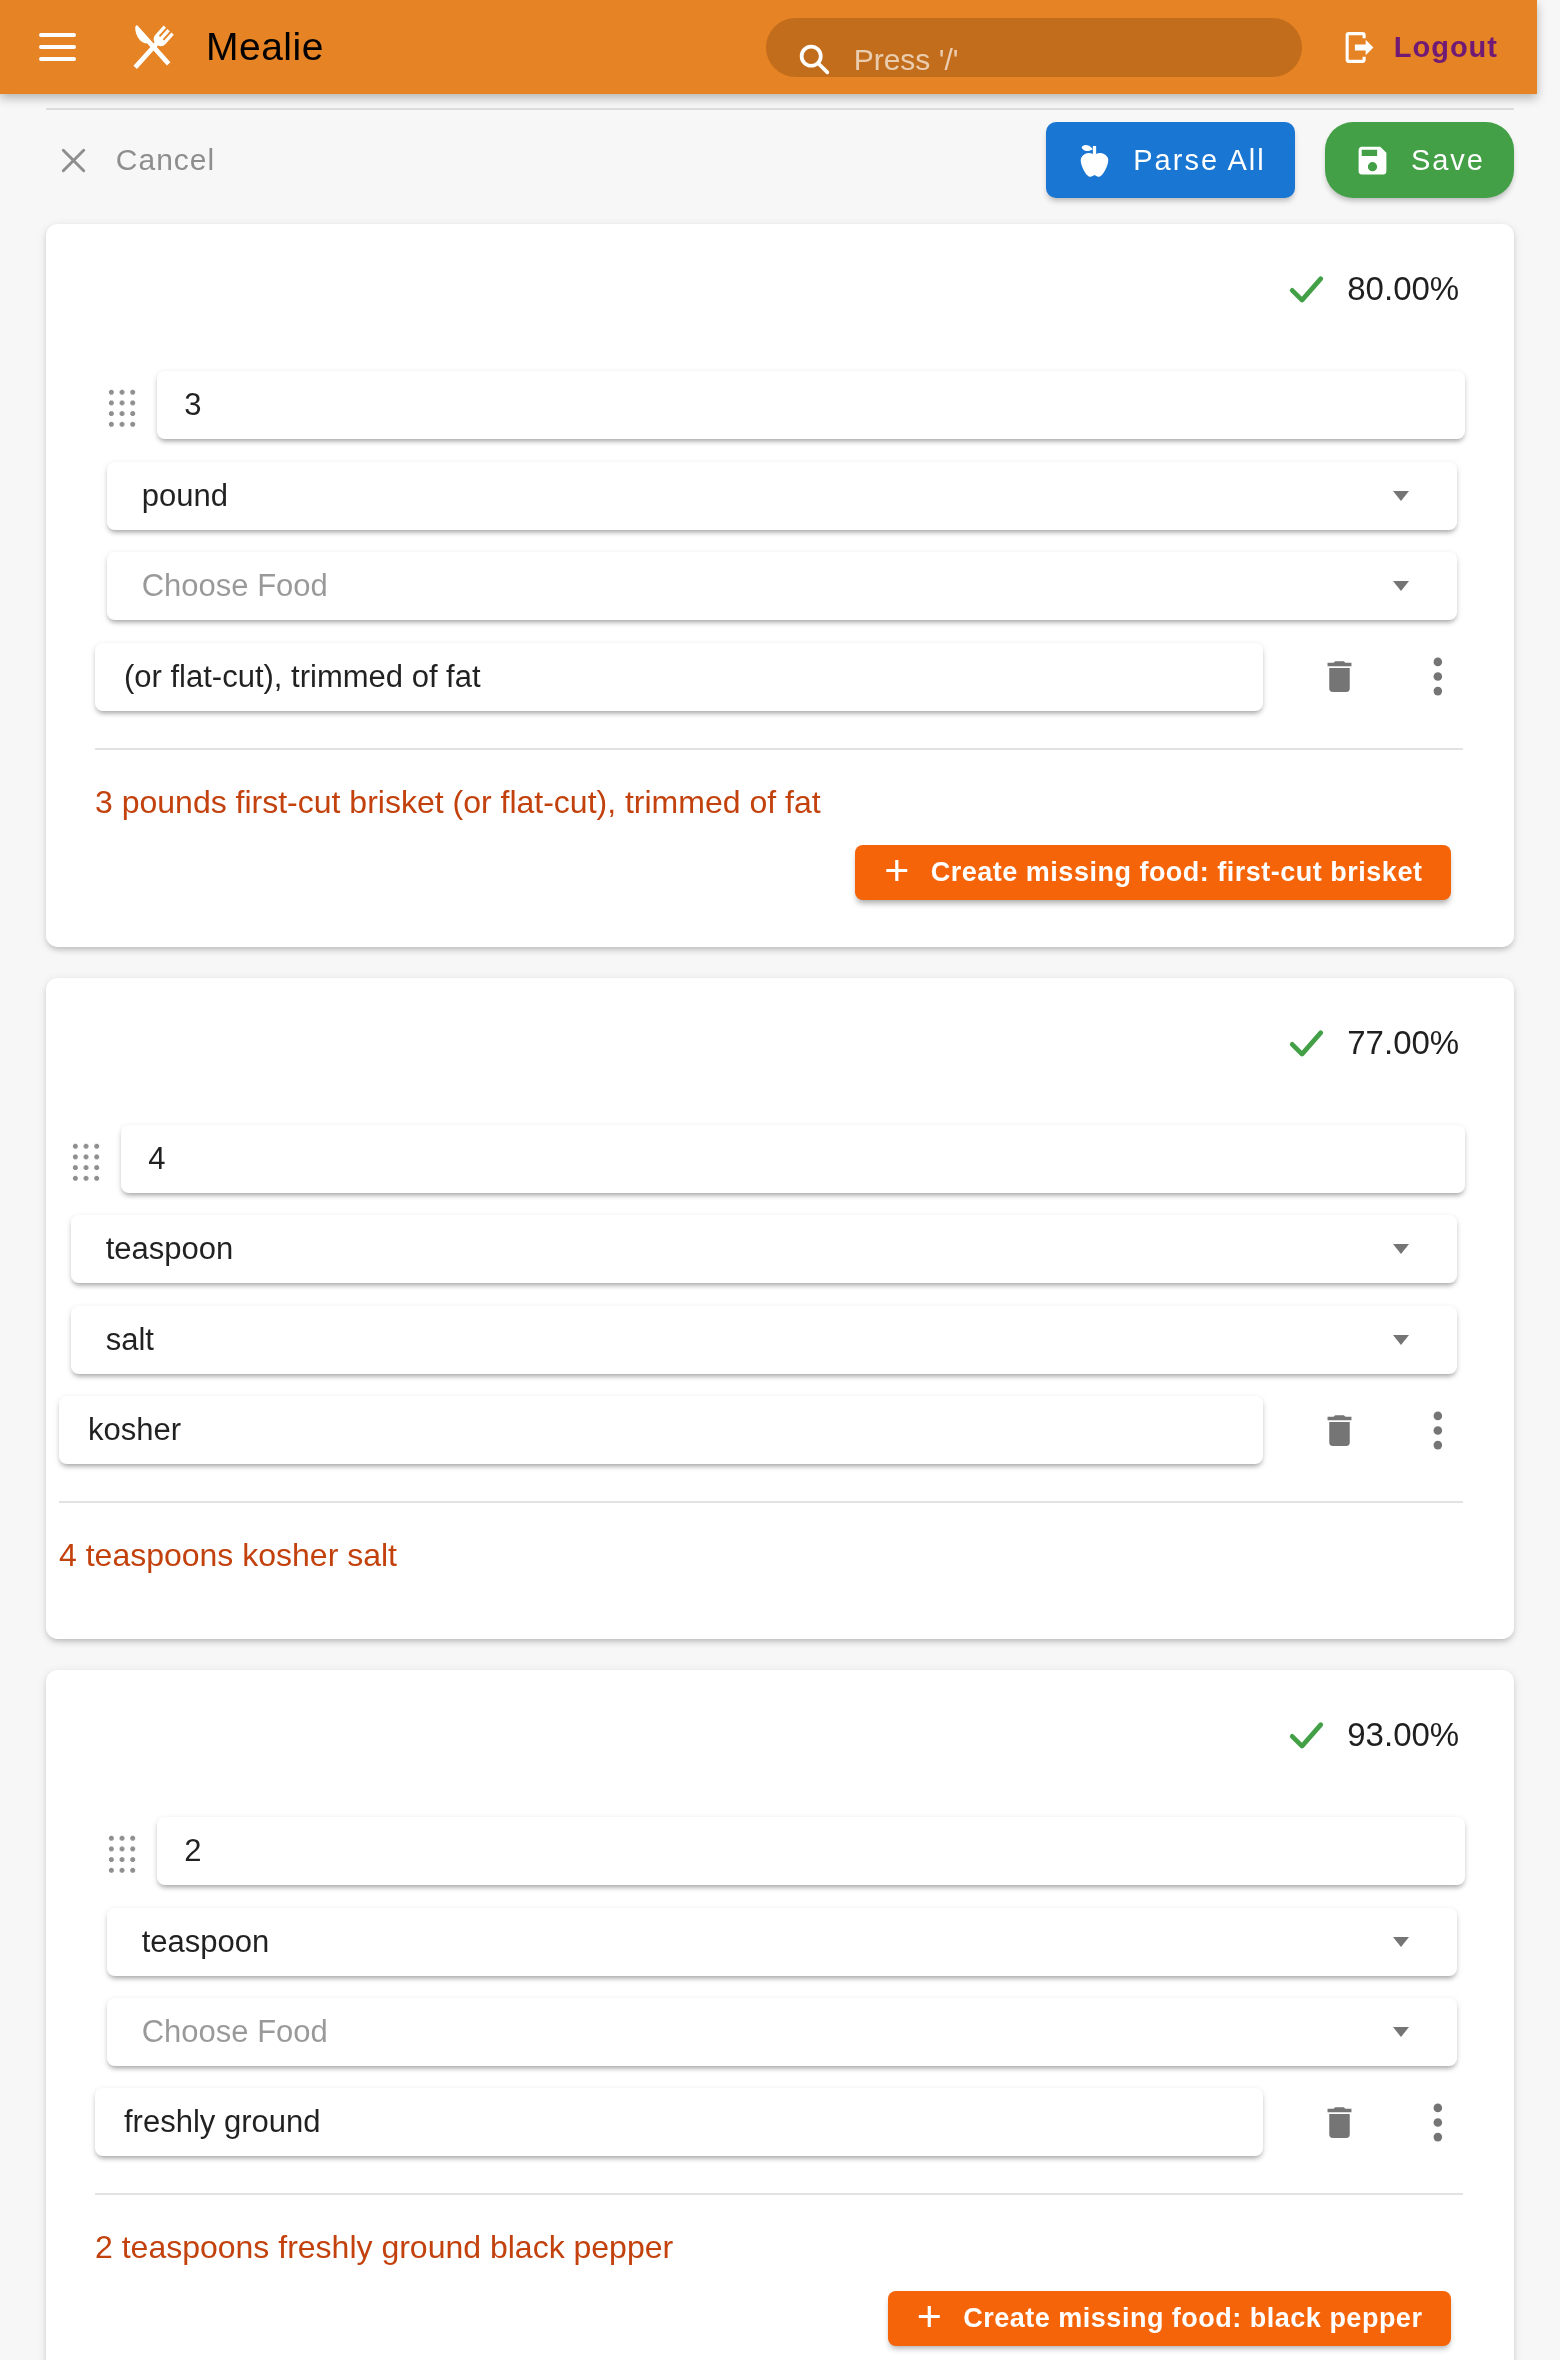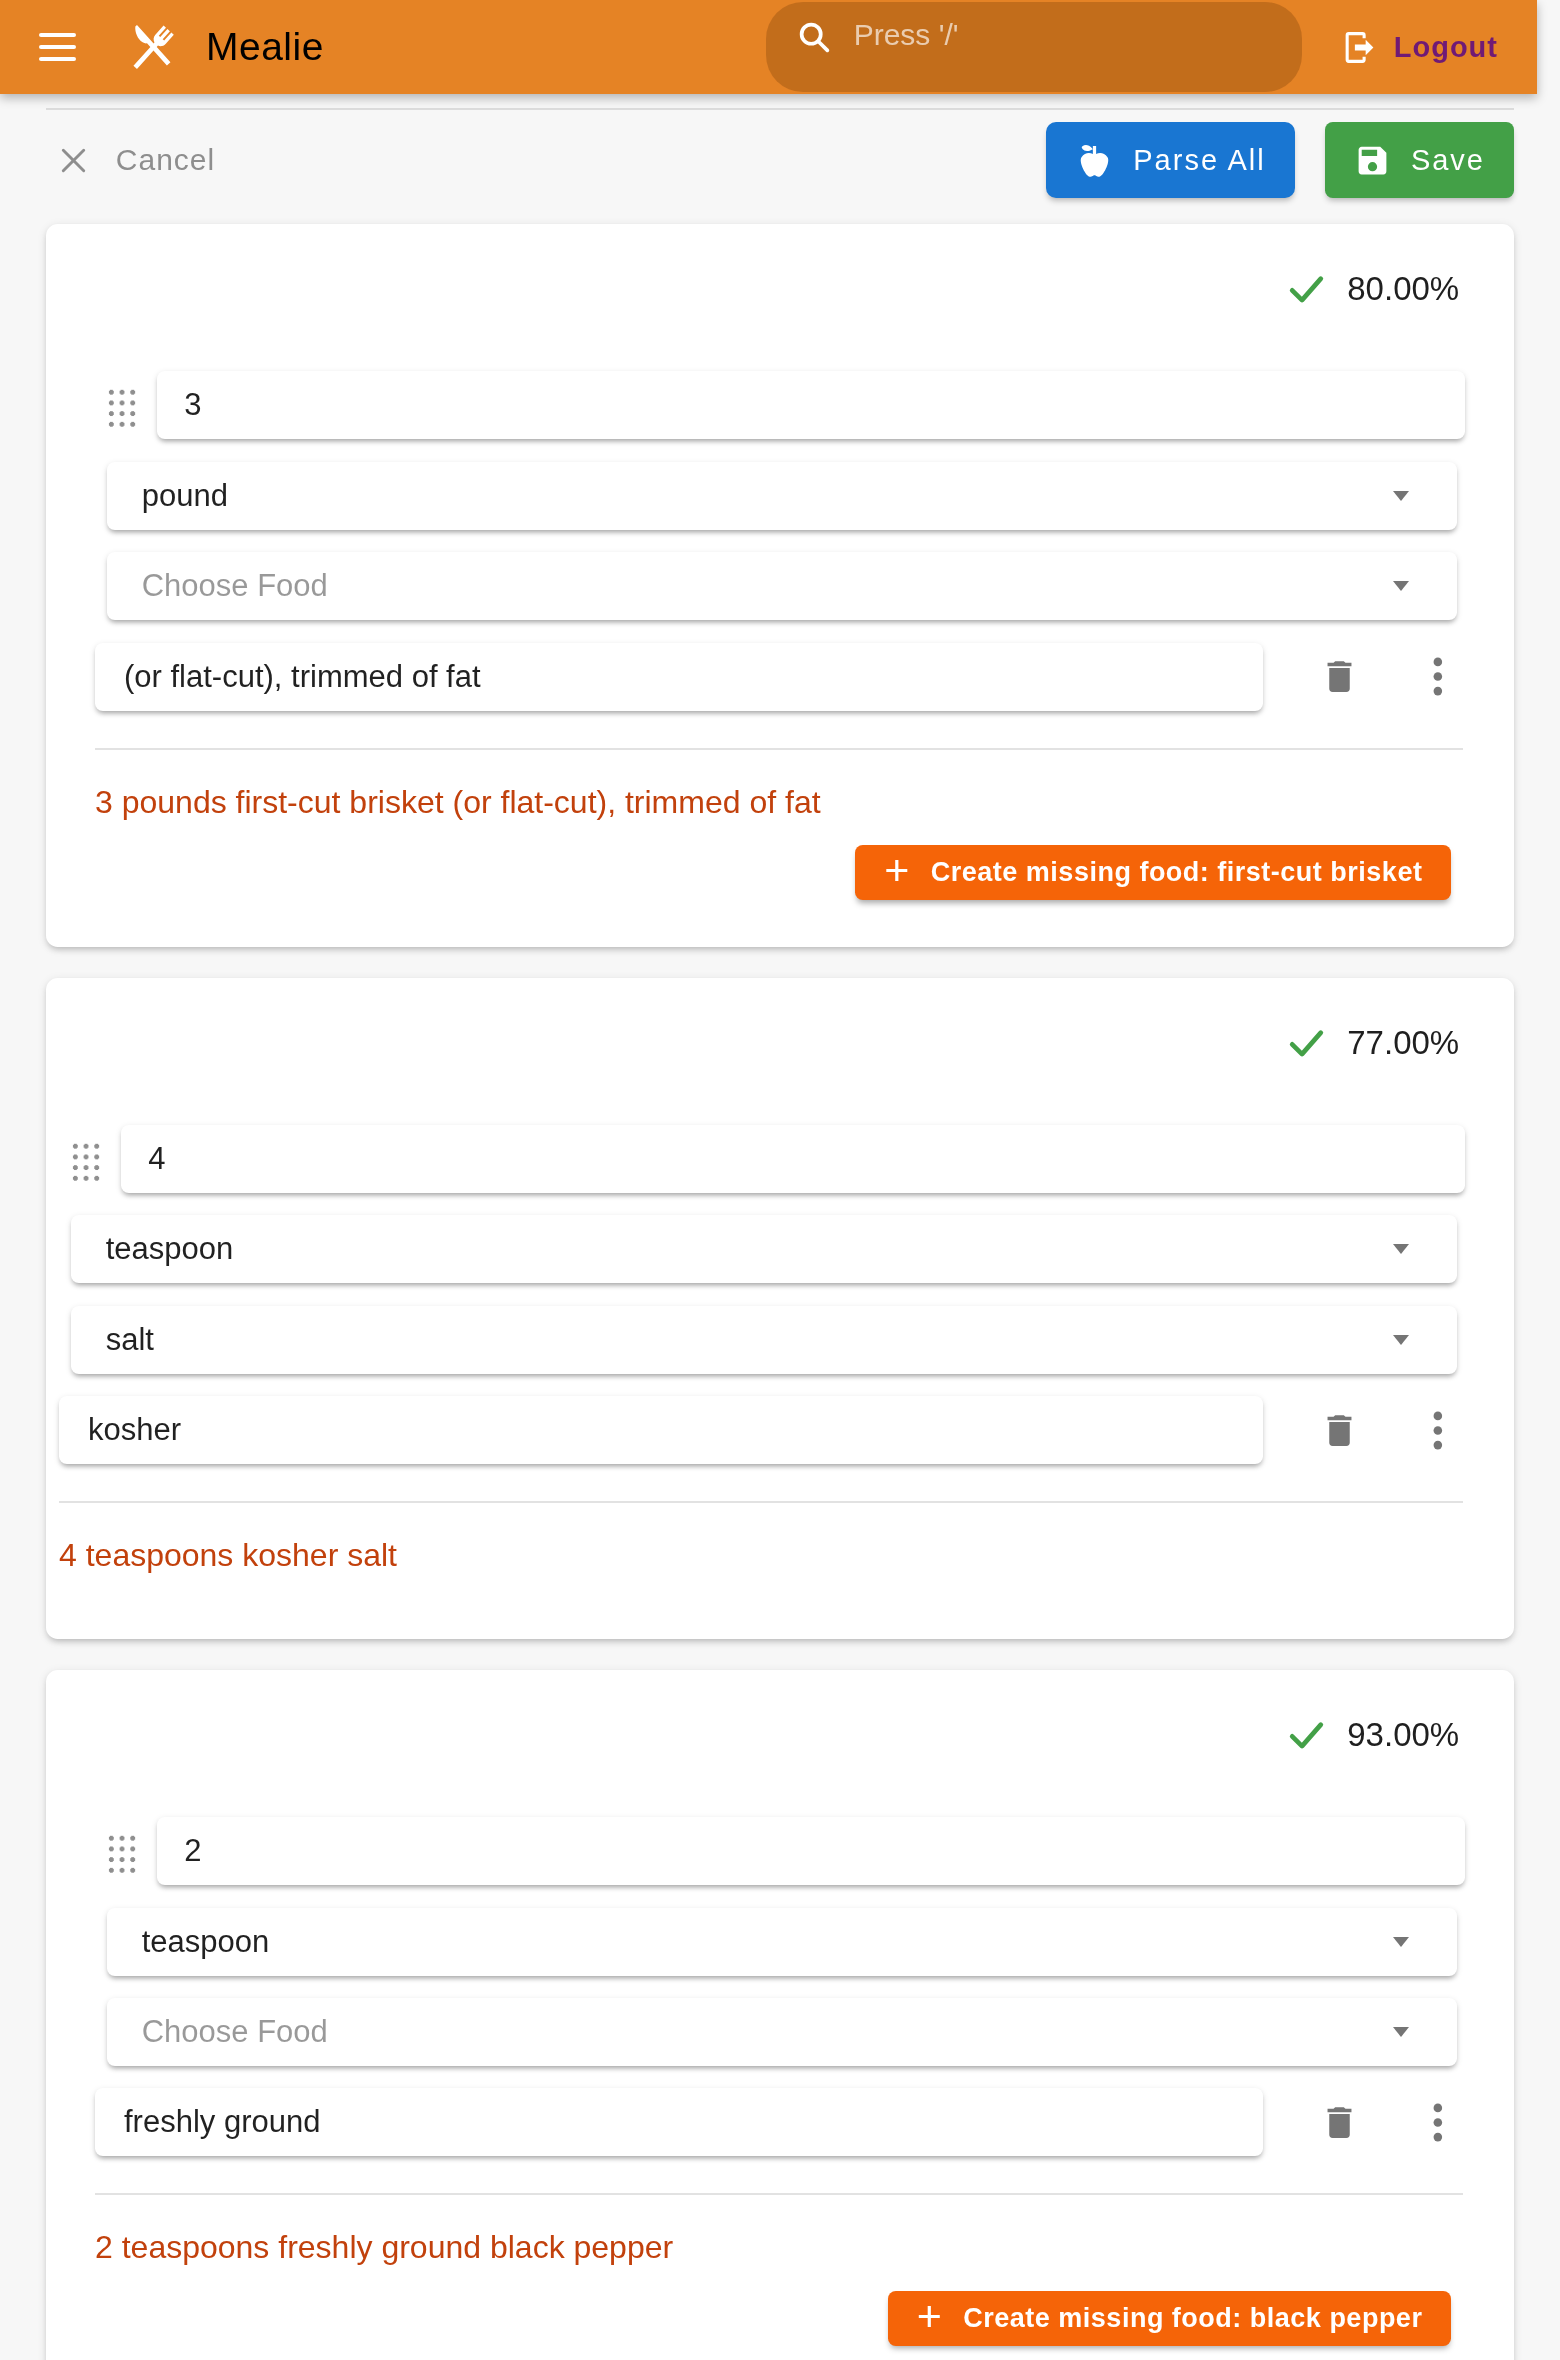--- a/index.html
+++ b/index.html
@@ -12,39 +12,39 @@
     display:flex; align-items:center; padding:0 39px;
     box-shadow:0 3.9px 9.8px rgba(0,0,0,.28); position:relative; z-index:5;
   }
   .hamburger{ width:47px; height:47px; display:flex; flex-direction:column;
     justify-content:center; gap:7.8px; cursor:pointer; }
   .hamburger span{ display:block; width:37px; height:4.4px; background:#fff; border-radius:2px; }
   .logo{ margin-left:33px; width:62px; height:62px; display:flex; align-items:center; justify-content:center; }
   .app-title{ color:#000000; font-size:39px; font-weight:400; margin-left:25px; letter-spacing:0.5px; }
   .spacer{ flex:1; }
   .search-pill{
-    width:536px; height:90px; border-radius:37px; background:rgba(90,45,0,.25);
-    display:flex; align-items:flex-start; padding:16px 29px; color:rgba(255,255,255,.65);
+    width:536px; height:59px; border-radius:37px; background:rgba(90,45,0,.25);
+    display:flex; align-items:flex-end; padding:0 29px; color:rgba(255,255,255,.65);
   }
   .search-pill .ph{ font-size:30px; margin-left:21.5px; }
   .logout{ display:flex; align-items:center; margin-left:39px; color:#701a75; cursor:pointer; }
   .logout .lbl{ font-size:29px; font-weight:700; margin-left:15.6px; letter-spacing:1px; }
 
   
   .page{ padding:0 46px; }
   .top-divider{ height:2px; background:#dcdcdc; margin-top:13.7px; }
   .toolbar{ margin-top:11.7px; height:78px; display:flex; align-items:center;gap:17px; }
   .cancel{ display:flex; align-items:center; color:#8e8e8e; cursor:pointer; padding-left:9.8px; }
   .cancel .lbl{ font-size:30px; font-weight:500; margin-left:25px; letter-spacing:1px; }
   .btn{ display:flex; align-items:center; justify-content:center; height:76px;
     border-radius:7.8px; color:#fff; cursor:pointer;
     box-shadow:0 4.9px 5.9px -2.9px rgba(0,0,0,.3); }
   .btn .lbl{ font-size:29px; font-weight:500; letter-spacing:2px; }
   .btn-parse{ background:#1976D2; padding:0 29px; margin-left:auto;border-radius:10px; }
-  .btn-save{ background:#43A047; padding:0 29px; margin-left:13.7px; }
+  .btn-save{ background:#43A047; padding:0 29px; margin-left:13.7px;border-radius:28px; }
   .btn svg{ margin-right:19.5px; }
 
   
   .cards{ margin-top:25px; }
   .card{ background:#fff; border-radius:11.7px; margin-bottom:31px;
     box-shadow:0 3.9px 5.9px -2px rgba(0,0,0,.2), 0 2px 9.8px rgba(0,0,0,.1);
     padding:41px 47px 47px 47px; }
   .card.no-create{ padding-bottom:62px;padding-left:11px; }
 
   .conf-row{ height:47px; display:flex; align-items:center; justify-content:flex-end; }

